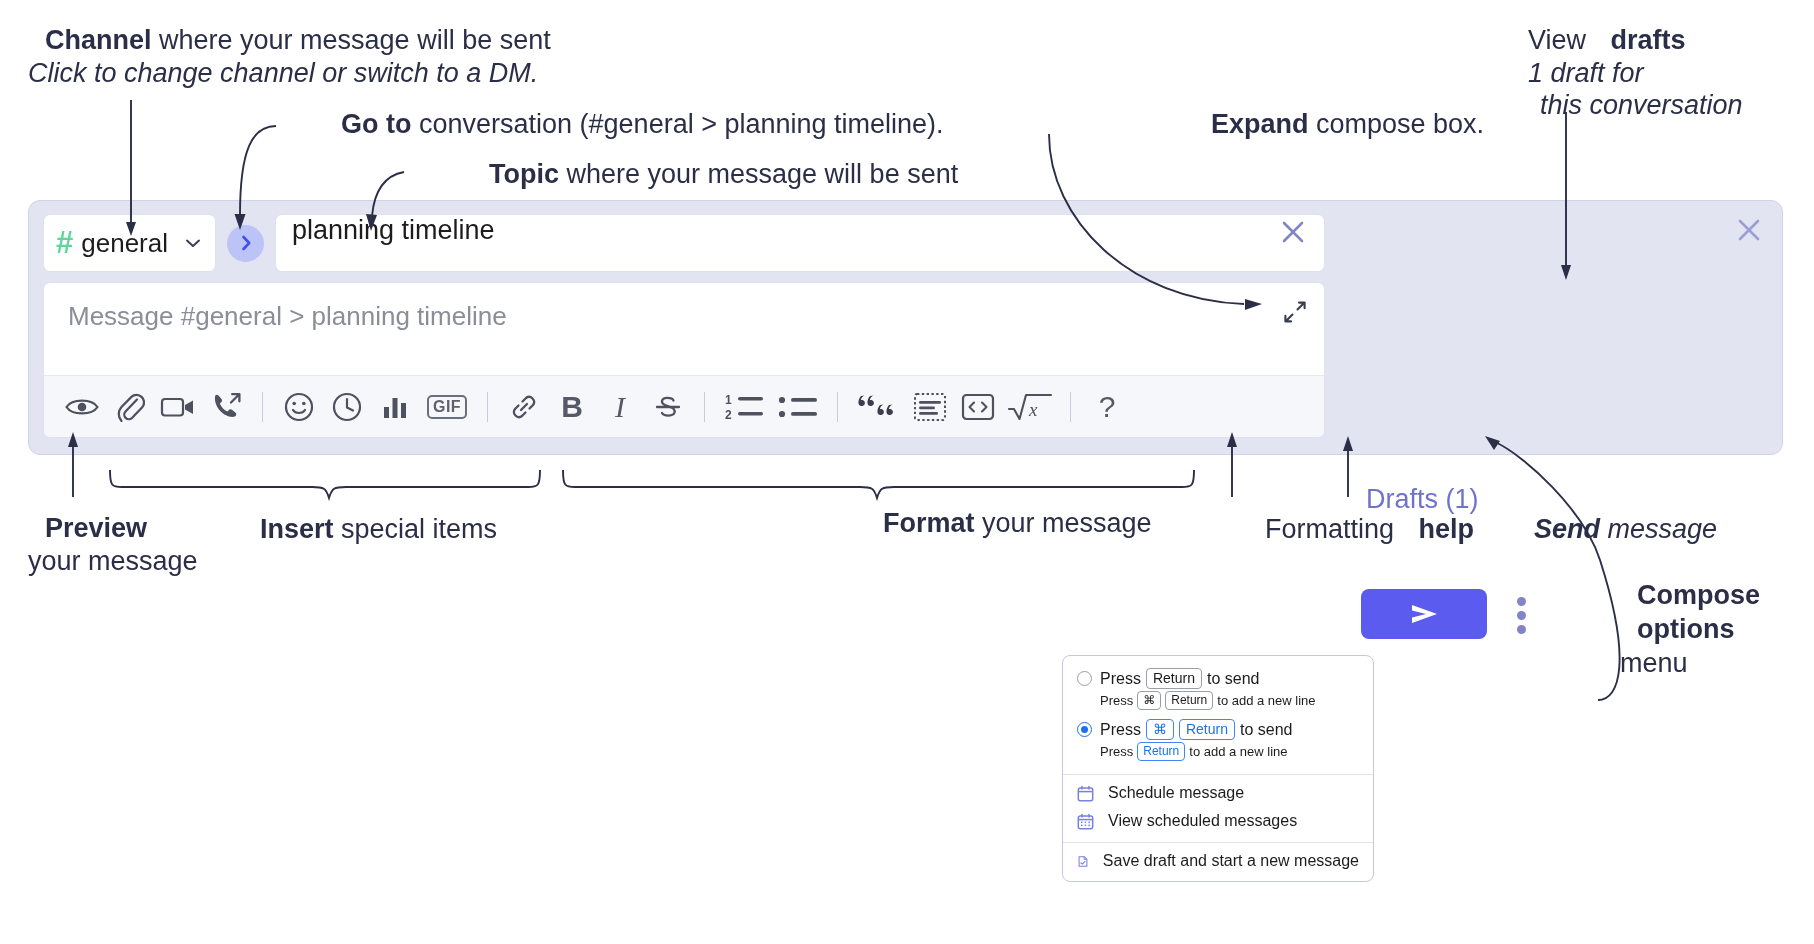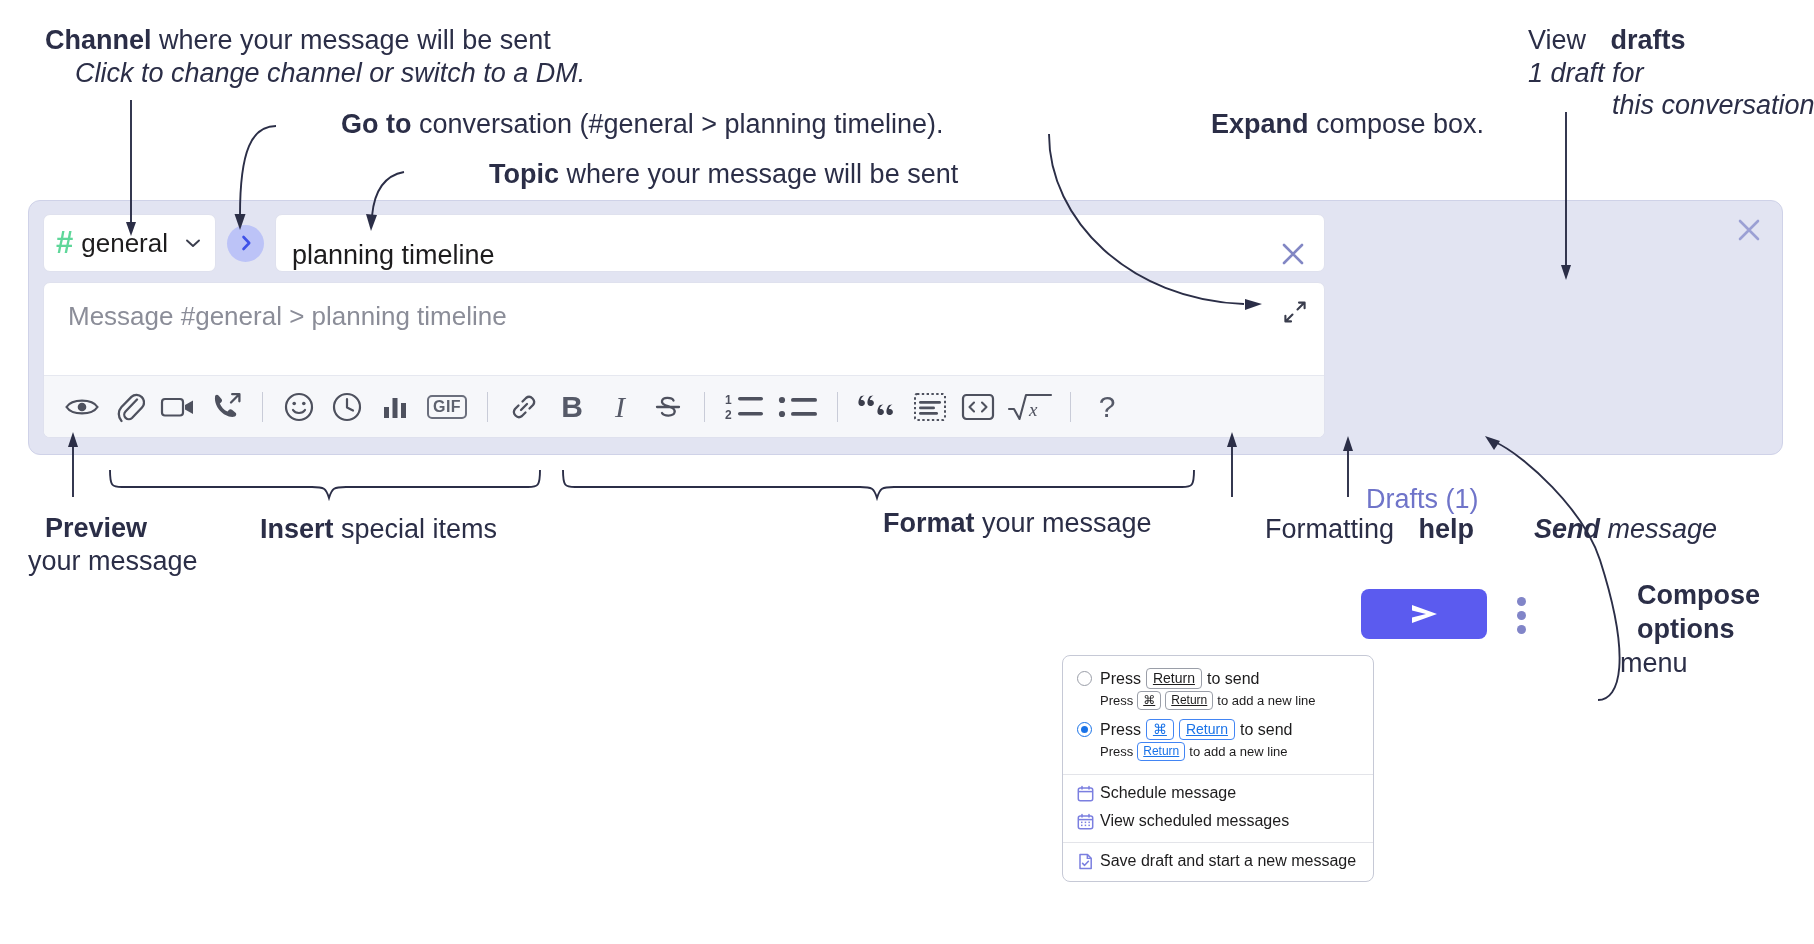--- a/index.html
+++ b/index.html
@@ -60,21 +60,21 @@
     margin:0 11px;
     display:flex;align-items:center;justify-content:center;
     cursor:pointer;flex:none;
   }
   #topic-field{
     flex:1;height:58px;
     background:#ffffff;
     border:1px solid #dfe1ee;
     border-radius:7px;
     box-sizing:border-box;
-    display:flex;align-items:flex-end;
+    display:flex;align-items:flex-start;
     padding:0 14px 0 16px;
   }
   #topic-value{font-size:27px;color:#1d1c1d;flex:1;}
 
   
   #message-box{
     margin-top:10px;
     background:#ffffff;
     border:1px solid #dfe1ee;
     border-radius:7px;
@@ -147,55 +147,55 @@
     color:#1d1c1d;
   }
   .radio-row{display:flex;align-items:center;padding:3px 14px 1px 14px;gap:8px;cursor:pointer;}
   .radio{width:15px;height:15px;border-radius:50%;border:1.6px solid #9a9ea8;box-sizing:border-box;flex:none;position:relative;background:#fff;}
   .radio.checked{border-color:#1a73e8;}
   .radio.checked::after{content:"";position:absolute;left:3px;top:3px;width:7px;height:7px;border-radius:50%;background:#1a73e8;}
   .radio-main{font-size:16px;display:flex;align-items:center;gap:5px;white-space:nowrap;}
   .radio-sub{font-size:13px;display:flex;align-items:center;gap:4px;padding:1px 14px 6px 37px;white-space:nowrap;color:#1d1c1d;}
   .key{
     display:inline-block;border:1px solid #9a9ea8;border-radius:4px;
-    padding:0px 6px;font-size:14px;line-height:19px;background:#fff;text-decoration:underline;
+    padding:0px 6px;font-size:14px;line-height:19px;background:#fff;
   }
   .key.sm{font-size:12px;line-height:17px;padding:0 5px;}
   .key.blue{border-color:#4285f4;color:#1a73e8;}
   .menu-div{height:1px;background:#e3e4e9;margin:7px 0 4px 0;}
-  .menu-item{display:flex;align-items:center;gap:6px;padding:5px 14px;font-size:16px;cursor:pointer;white-space:nowrap;}
+  .menu-item{display:flex;align-items:center;gap:14px;padding:5px 14px;font-size:16px;cursor:pointer;white-space:nowrap;}
 
   
   #overlay{position:absolute;left:0;top:0;width:1814px;height:944px;pointer-events:none;}
 </style>
 </head>
 <body>
 
 <div class="ann abs" style="left:28px;top:22px;">
   <b>Channel</b><span> where your message will be sent</span>
 </div>
-<div class="ann abs it" style="left:28px;top:55px;margin-left:47px;">Click to change channel or switch to a DM.</div>
+<div class="ann abs it" style="left:28px;top:55px;">Click to change channel or switch to a DM.</div>
 
 <div class="ann abs" style="left:324px;top:106px;">
   <b>Go to</b><span> conversation (#general &gt; planning timeline).</span>
 </div>
 
 <div class="ann abs" style="left:472px;top:156px;">
   <b>Topic</b><span> where your message will be sent</span>
 </div>
 
 <div class="ann abs" style="left:1194px;top:106px;">
   <b>Expand</b><span> compose box.</span>
 </div>
 
 <div class="ann abs" style="left:1528px;top:22px;">
   <span>View </span><b>drafts</b>
 </div>
 <div class="ann abs it" style="left:1528px;top:55px;">1 draft for</div>
-<div class="ann abs it" style="left:1612px;top:87px;">this conversation</div>
+<div class="ann abs it" style="left:1540px;top:87px;">this conversation</div>
 
 <div class="ann abs" style="left:28px;top:510px;">
   <b>Preview</b>
 </div>
 <div class="ann abs" style="left:28px;top:543px;">your message</div>
 
 <div class="ann abs" style="left:243px;top:511px;">
   <b>Insert</b><span> special items</span>
 </div>
 

